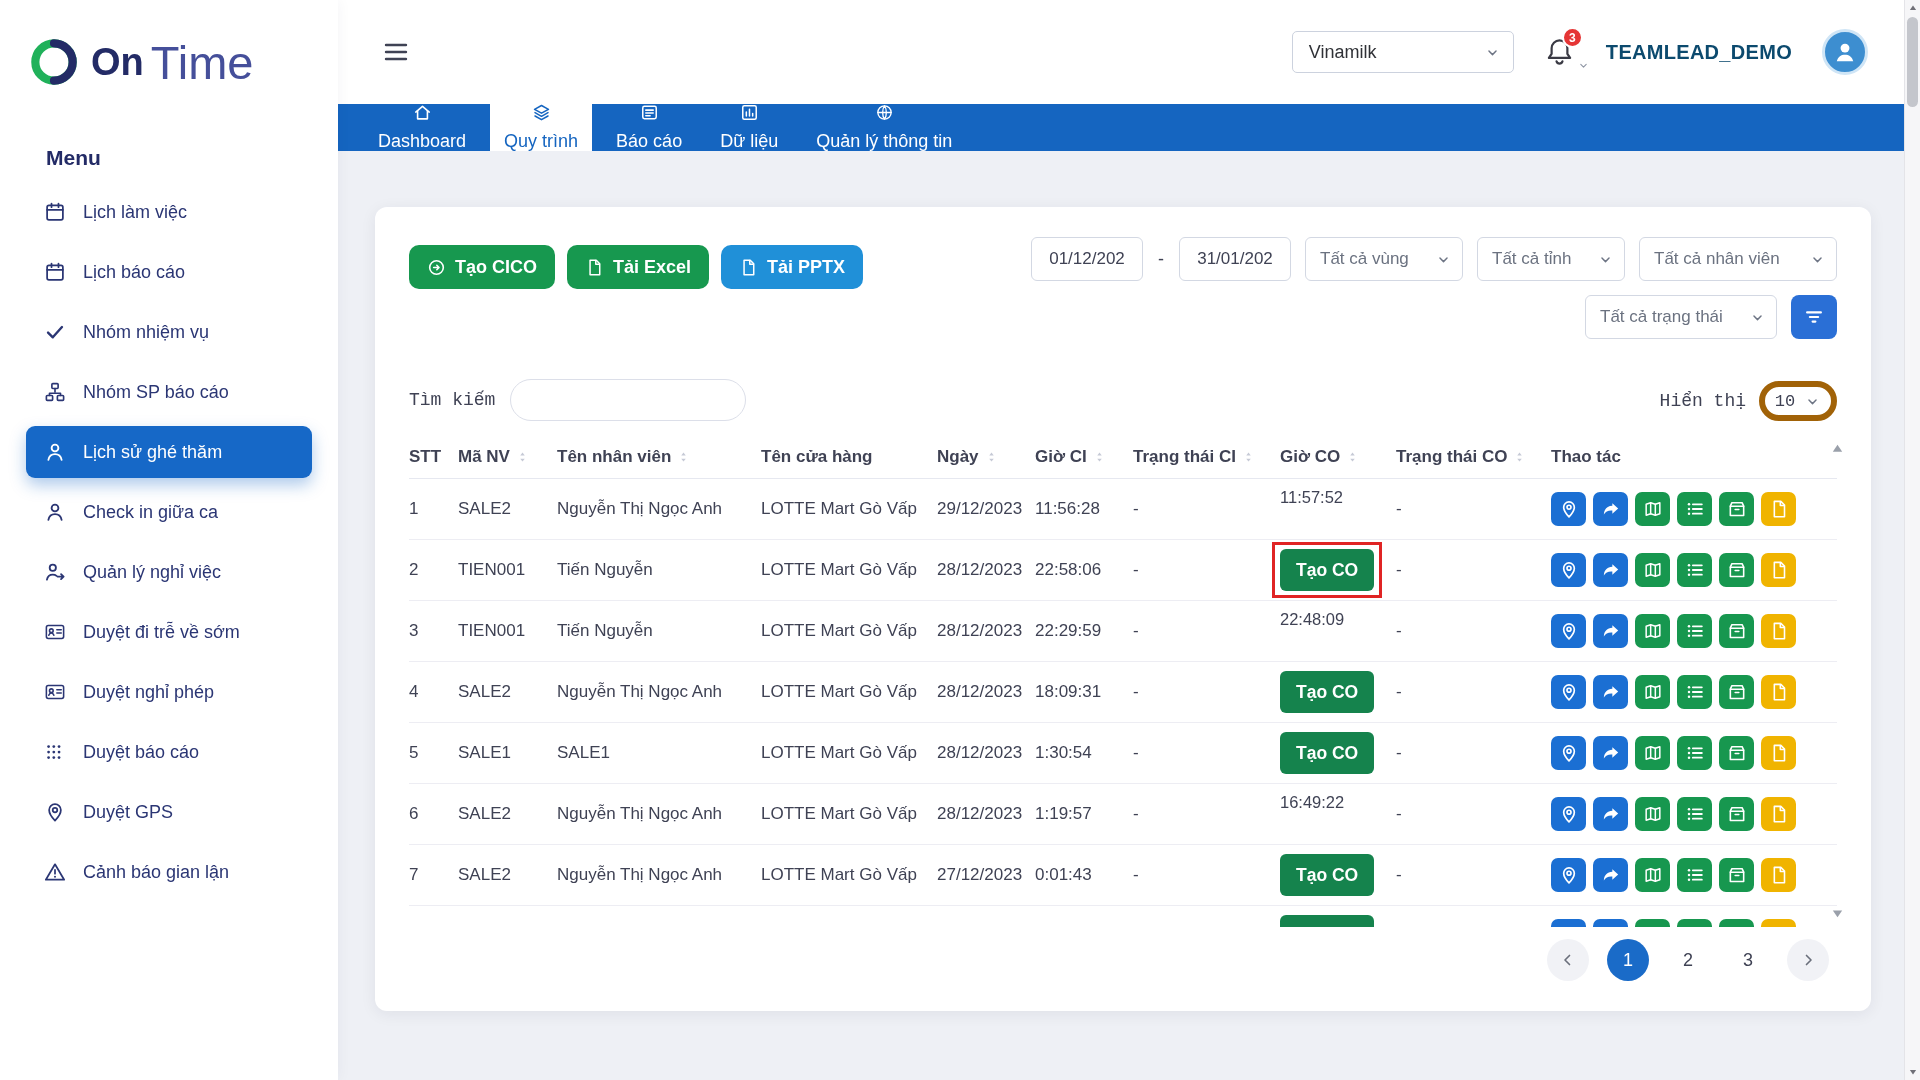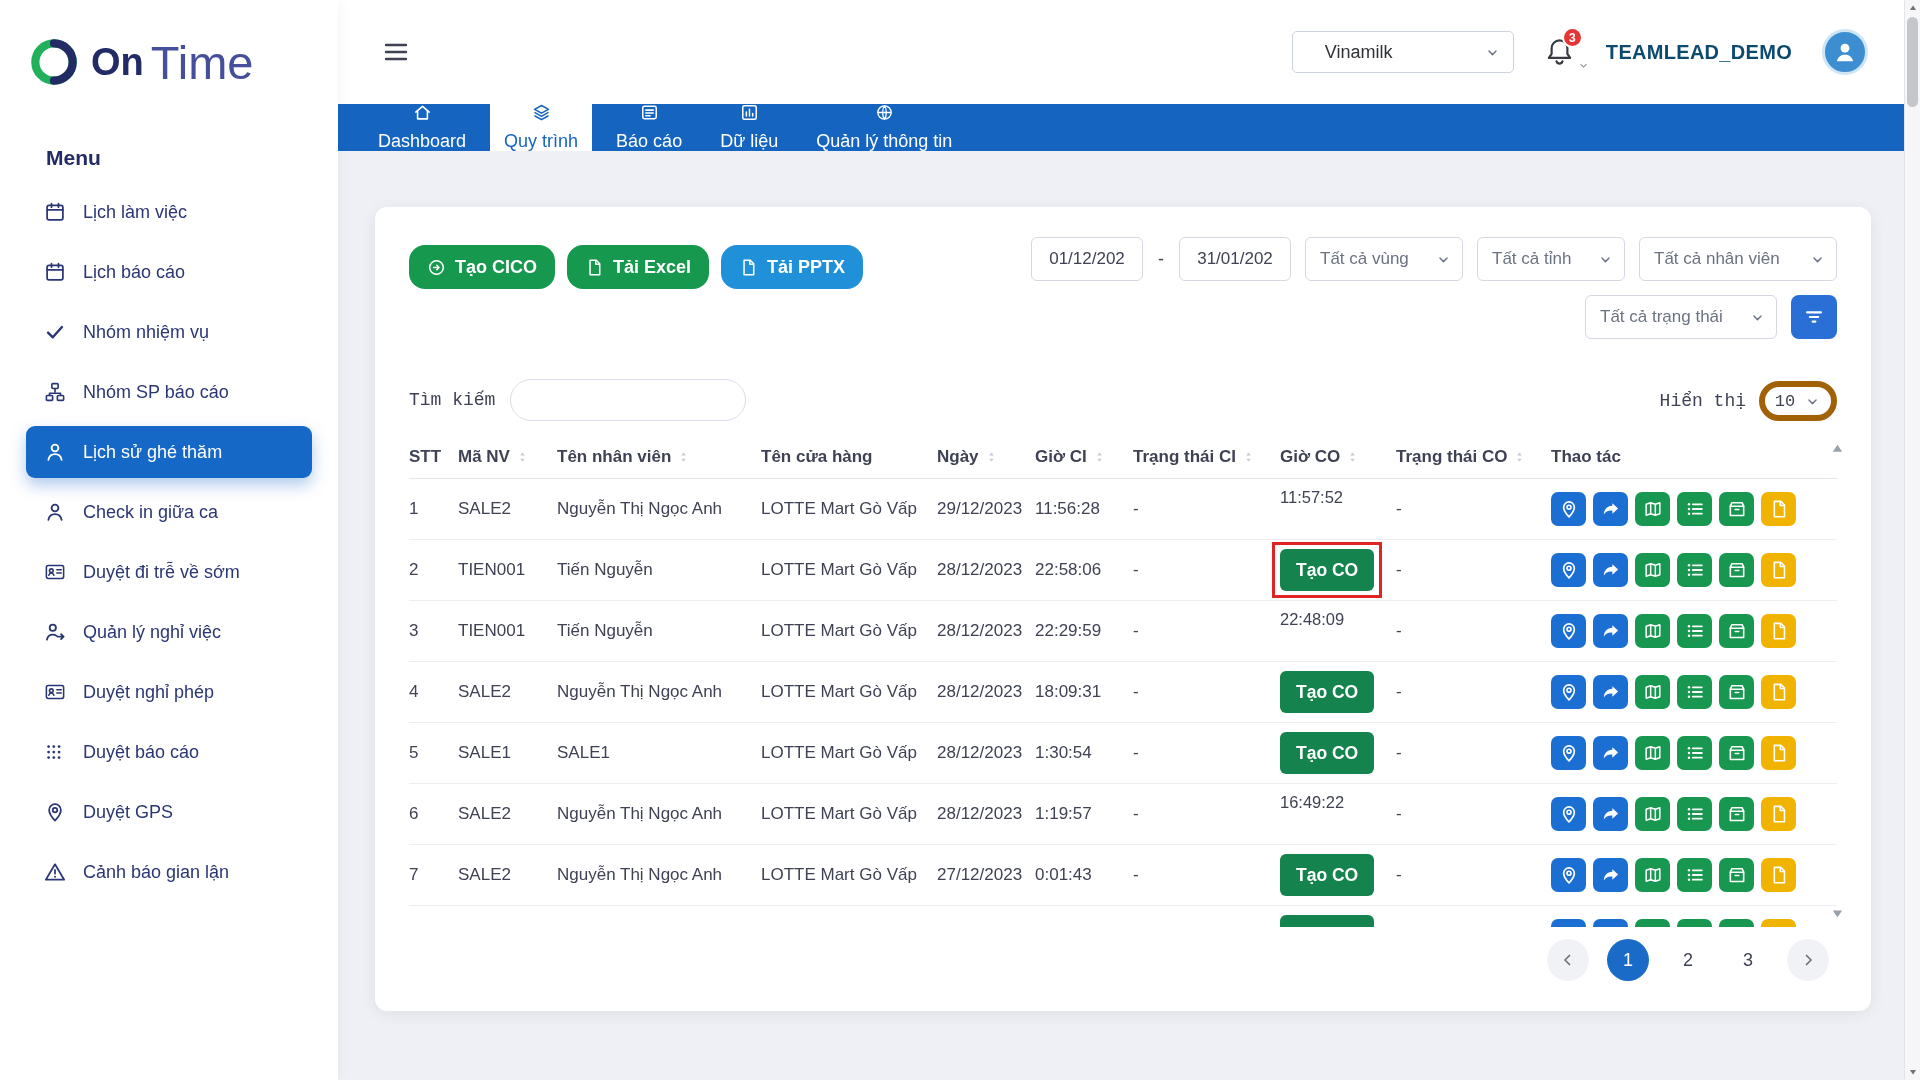--- a/index.html
+++ b/index.html
@@ -40,21 +40,21 @@
   .topbar {
     height: 104px; background: #fff; display: flex; align-items: center;
     justify-content: space-between; padding: 0 52px 0 40px;
   }
   .hamburger { background: none; border: none; padding: 4px; }
   .ham-icon { width: 28px; height: 28px; color: #3f4254; display: block; }
   .top-right { display: flex; align-items: center; gap: 30px; }
   .company-select {
     width: 222px; height: 42px; border: 1px solid #ccd2de; border-radius: 5px;
     display: flex; align-items: center; justify-content: space-between;
-    padding: 0 12px 0 32px; font-size: 18px; color: #2f3136; cursor: pointer; background:#fff;
+    padding: 0 12px 0 16px; font-size: 18px; color: #2f3136; cursor: pointer; background:#fff;
   }
   .dd-caret { width: 17px; height: 17px; color: #6d7484; flex-shrink: 0; }
   .bell-wrap { position: relative; width: 32px; height: 32px; cursor: pointer; }
   .bell { width: 31px; height: 31px; color: #3a3a44; display: block; }
   .badge {
     position: absolute; top: -9px; right: -7px; min-width: 21px; height: 21px;
     background: #e53535; color: #fff; border-radius: 11px; border: 2px solid #fff;
     font-size: 12px; font-weight: 700; display: flex; align-items: center; justify-content: center;
     padding: 0 4px;
   }
@@ -80,21 +80,21 @@
   
   .main { flex: 1; padding: 56px 49px 0 37px; background: #eef0f5; overflow: hidden; }
   .card {
     background: #fff; border-radius: 12px; box-shadow: 0 3px 16px rgba(30,30,60,.07);
     padding: 30px 34px 30px; position: relative;
   }
 
   .toolbar { display: flex; justify-content: space-between; align-items: flex-start; }
   .toolbar-left { display: flex; gap: 12px; margin-top: 8px; }
   .btn {
-    height: 44px; border: none; border-radius: 16px; color: #fff; font-size: 18px;
+    height: 44px; border: none; border-radius: 10px; color: #fff; font-size: 18px;
     font-weight: 600; display: inline-flex; align-items: center; gap: 9px; padding: 0 18px;
   }
   .b-icon { width: 19px; height: 19px; }
   .btn-cico, .btn-excel { background: #17984f; }
   .btn-pptx { background: #2090d8; }
 
   .toolbar-right { display: flex; flex-direction: column; align-items: flex-end; gap: 14px; }
   .filters-row { display: flex; align-items: center; gap: 14px; }
   .date-input {
     width: 112px; height: 44px; border: 1px solid #d3d8e3; border-radius: 6px;
@@ -250,37 +250,37 @@
           <span class="s-icon">
             <svg viewBox="0 0 24 24" width="100%" height="100%" fill="none" stroke="currentColor" stroke-width="2" stroke-linecap="round" stroke-linejoin="round">
               <circle cx="12" cy="7.6" r="3.7"></circle>
               <path d="M4.8 20.6c.8-4.1 3.7-6.2 7.2-6.2s6.4 2.1 7.2 6.2"></path>
             </svg>
           </span>
           <span>Check in giữa ca</span>
         </div>
         <div class="side-item">
           <span class="s-icon">
+            <svg viewBox="0 0 24 24" width="100%" height="100%" fill="none" stroke="currentColor" stroke-width="2" stroke-linecap="round" stroke-linejoin="round">
+              <circle cx="9.6" cy="7.4" r="3.4"></circle>
+              <path d="M3.2 20.4c.7-3.7 3.2-5.6 6.4-5.6 1.6 0 3 .5 4.1 1.4"></path>
+              <path d="M14.8 17h6.6M18.6 14.3l2.8 2.7-2.8 2.7"></path>
+            </svg>
+          </span>
+          <span>Quản lý nghỉ việc</span>
+        </div>
+        <div class="side-item">
+          <span class="s-icon">
             <svg viewBox="0 0 24 24" width="100%" height="100%" fill="none" stroke="currentColor" stroke-width="1.7" stroke-linecap="round" stroke-linejoin="round">
               <rect x="2.6" y="5" width="18.8" height="14" rx="2"></rect>
               <circle cx="8" cy="10.6" r="2"></circle>
               <path d="M5.2 15.6c.6-1.7 1.6-2.5 2.8-2.5s2.2.8 2.8 2.5M14 9.6h4.8M14 13h4.8"></path>
             </svg>
           </span>
           <span>Duyệt đi trễ về sớm</span>
-        </div>
-        <div class="side-item">
-          <span class="s-icon">
-            <svg viewBox="0 0 24 24" width="100%" height="100%" fill="none" stroke="currentColor" stroke-width="2" stroke-linecap="round" stroke-linejoin="round">
-              <circle cx="9.6" cy="7.4" r="3.4"></circle>
-              <path d="M3.2 20.4c.7-3.7 3.2-5.6 6.4-5.6 1.6 0 3 .5 4.1 1.4"></path>
-              <path d="M14.8 17h6.6M18.6 14.3l2.8 2.7-2.8 2.7"></path>
-            </svg>
-          </span>
-          <span>Quản lý nghỉ việc</span>
         </div>
         <div class="side-item">
           <span class="s-icon">
             <svg viewBox="0 0 24 24" width="100%" height="100%" fill="none" stroke="currentColor" stroke-width="1.7" stroke-linecap="round" stroke-linejoin="round">
               <rect x="2.6" y="5" width="18.8" height="14" rx="2"></rect>
               <circle cx="8" cy="10.6" r="2"></circle>
               <path d="M5.2 15.6c.6-1.7 1.6-2.5 2.8-2.5s2.2.8 2.8 2.5M14 9.6h4.8M14 13h4.8"></path>
             </svg>
           </span>
           <span>Duyệt nghỉ phép</span>

